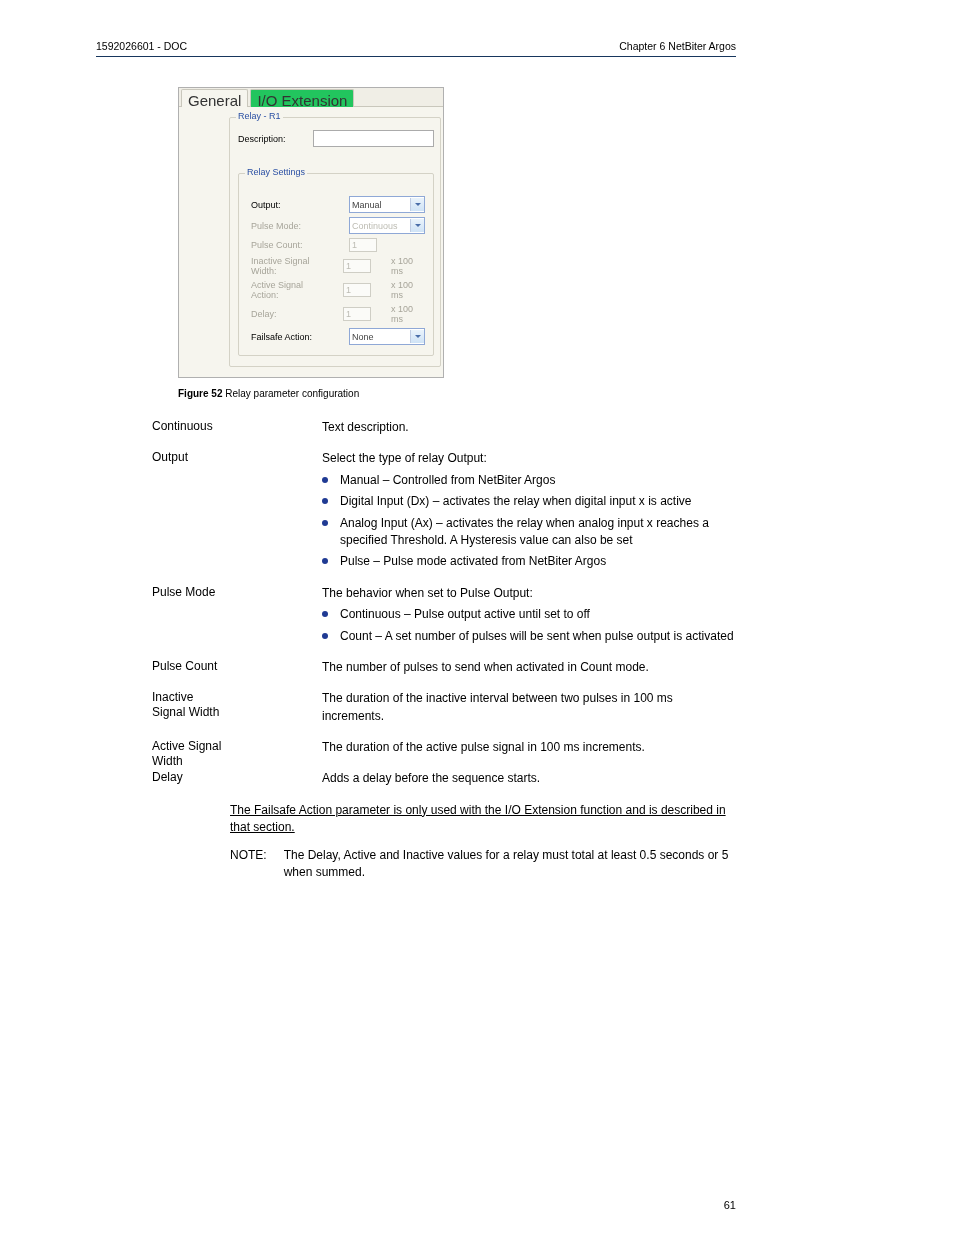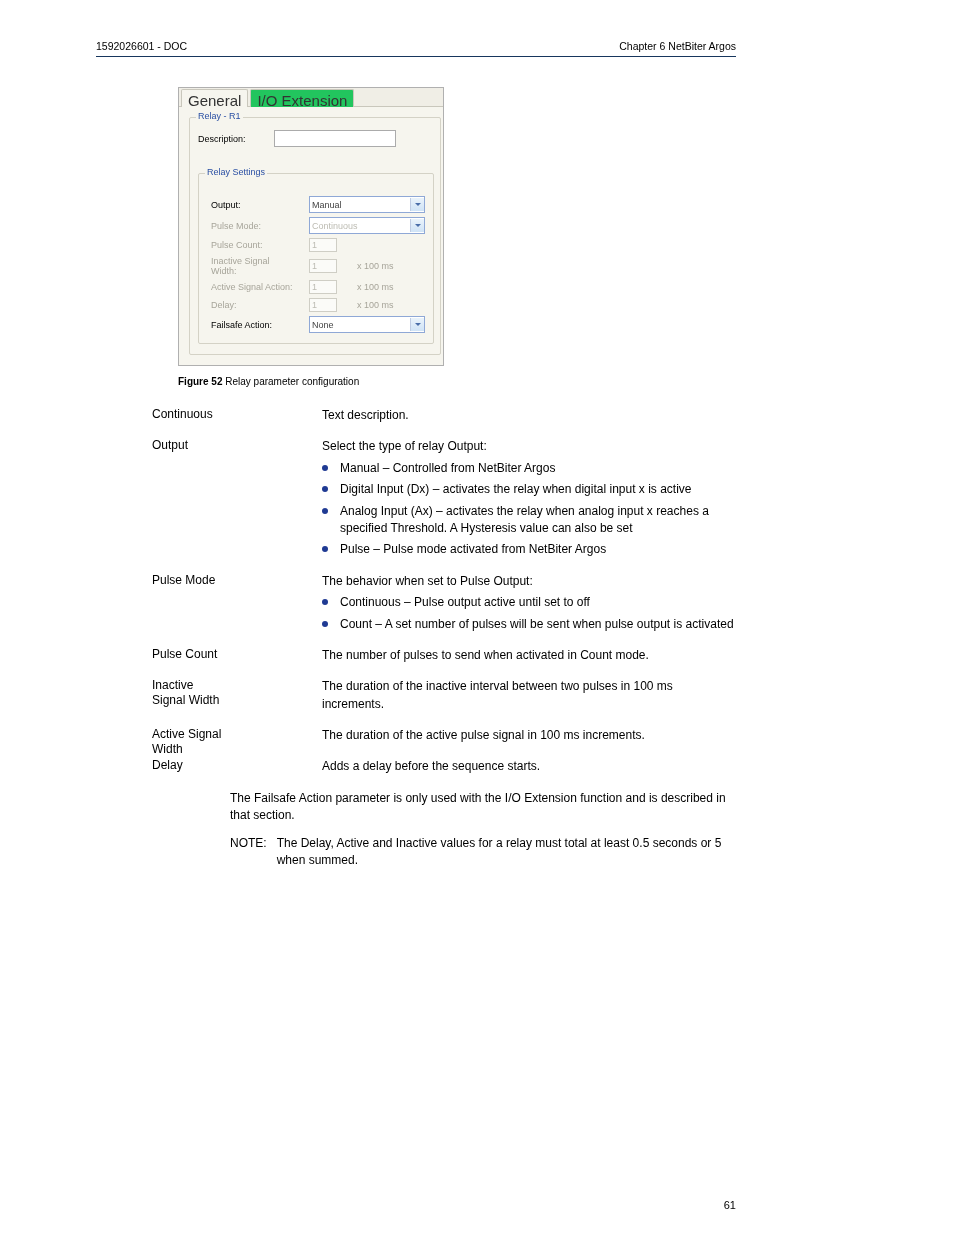--- a/index.html
+++ b/index.html
@@ -62,20 +62,21 @@
   }
   .dlg-body {
     padding: 8px 2px 10px 10px;
   }
   .dlg-group {
     border: 1px solid #d4d2c6;
     border-radius: 2px;
     padding: 6px 6px 10px 8px;
     margin-top: 2px;
     position: relative;
+    margin-left: 40px;
   }
   .dlg-group-title {
     position: absolute;
     top: -7px;
     left: 6px;
     background: #f6f5ee;
     padding: 0 2px;
     font-size: 9px;
     color: #2a4fa3;
   }
@@ -191,21 +192,21 @@
     position: absolute;
     left: 0;
     top: 5px;
     width: 6px;
     height: 6px;
     background: #1f3a93;
     border-radius: 50%;
   }
   .note-row {
     display: flex;
-    gap: 10px;
+    gap: 17px;
     margin: 10px 0 10px 0;
   }
   .note-label {
     font-size: 12px;
     white-space: nowrap;
   }
   .note-text {
     font-size: 12px;
   }
   .page-number {
@@ -354,21 +355,21 @@
       <div class="lefthead">Active Signal Width</div>
       <div class="content">The duration of the active pulse signal in 100 ms increments.</div>
     </div>
 
     <div class="section">
       <div class="lefthead">Delay</div>
       <div class="content">Adds a delay before the sequence starts.</div>
     </div>
 
     <div class="section">
-      <div class="content" style="margin-left:0;">The Failsafe Action parameter is only used with the I/O Extension function and is described in that section.</div>
+      <div class="content" style="margin-left:0;text-decoration:underline;">The Failsafe Action parameter is only used with the I/O Extension function and is described in that section.</div>
     </div>
 
     <div class="note-row">
       <div class="note-label">NOTE:</div>
       <div class="note-text">The Delay, Active and Inactive values for a relay must total at least 0.5 seconds or 5 when summed.</div>
     </div>
 
   </div>
 
   <div class="page-number">61</div>

